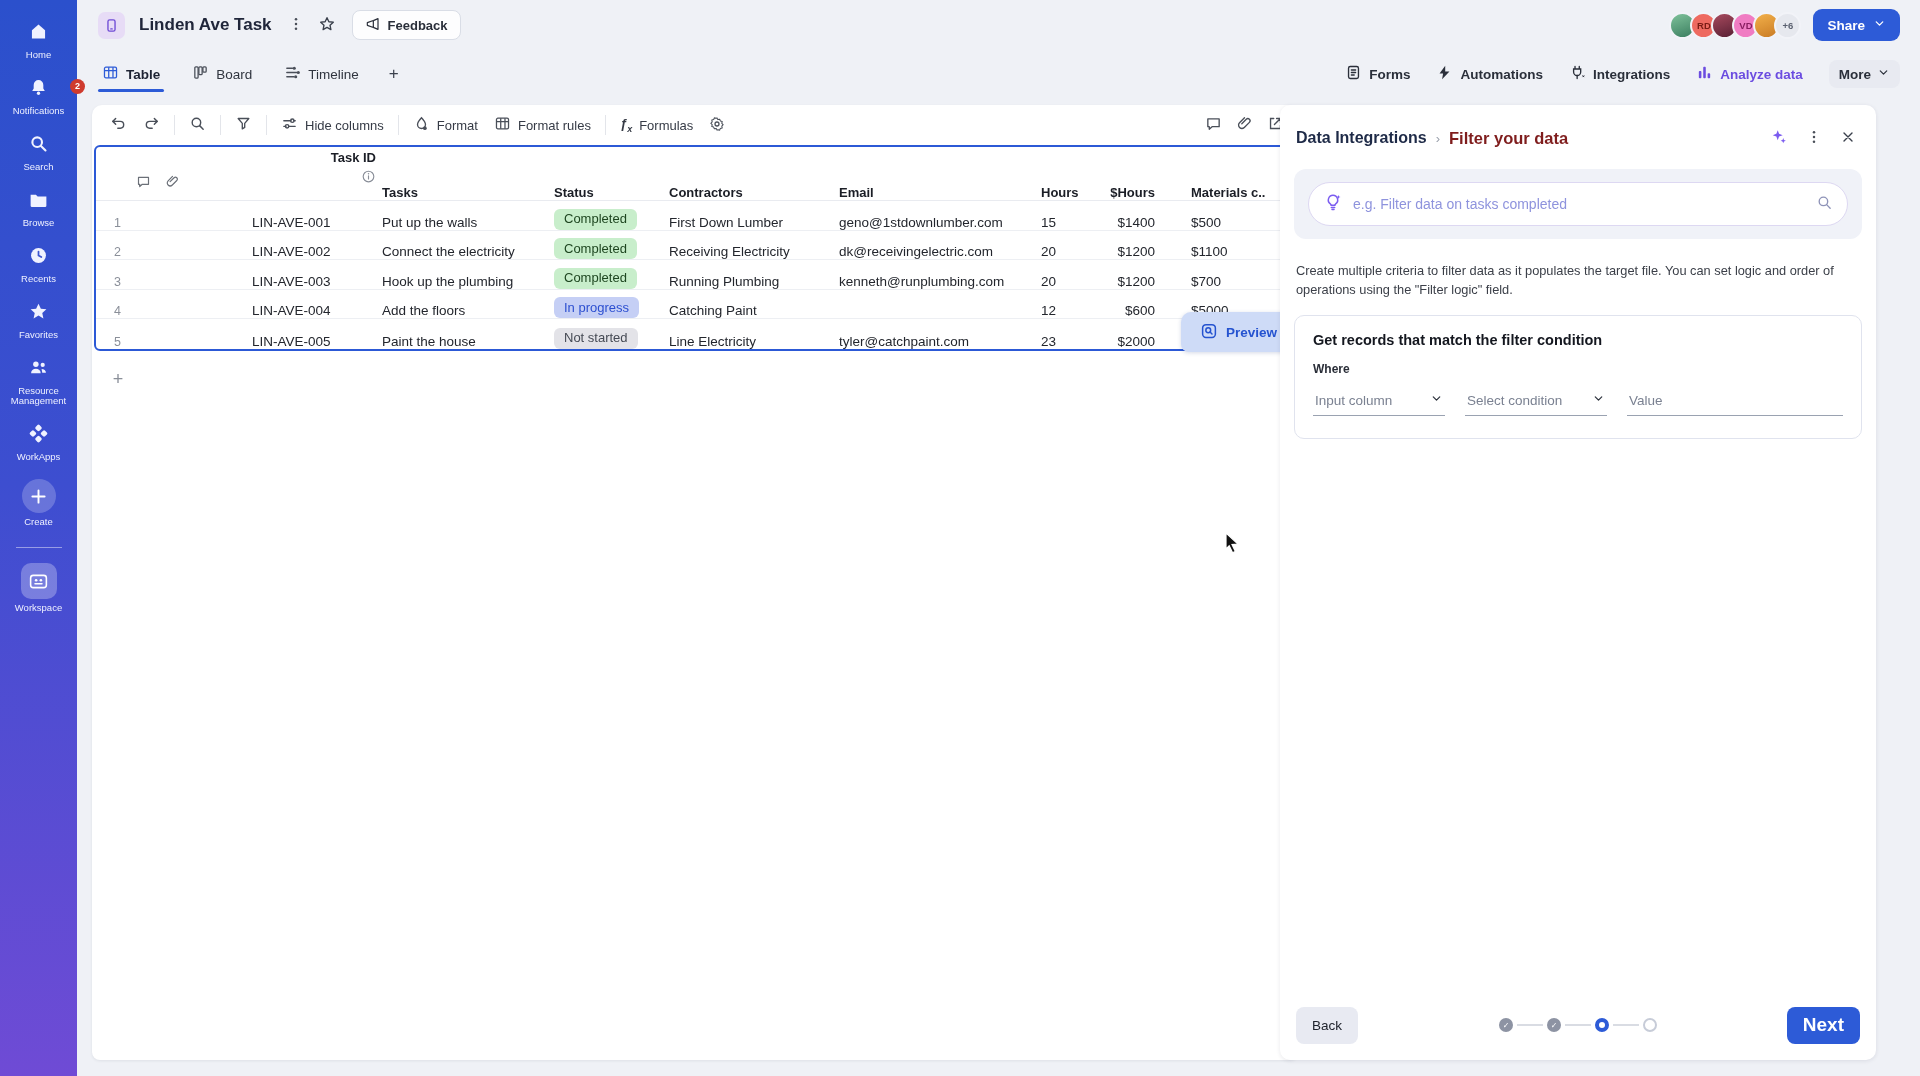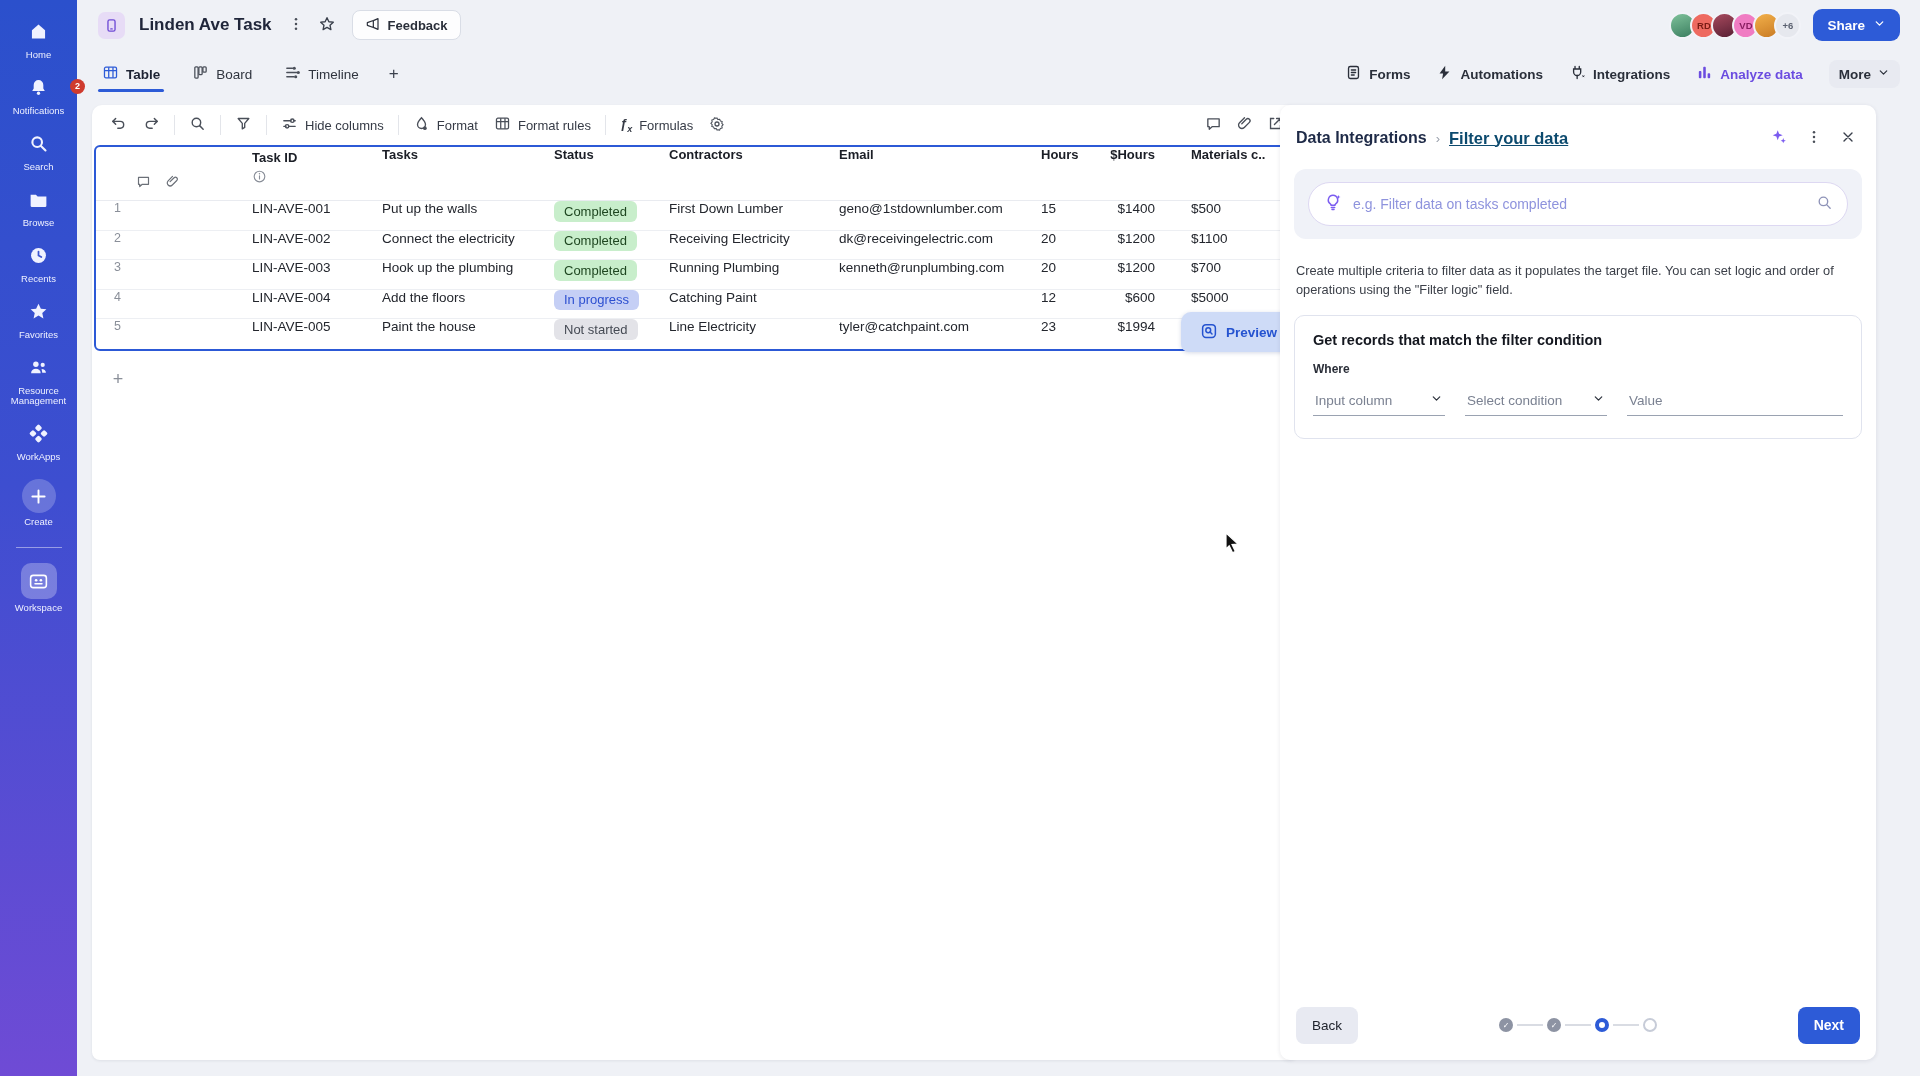--- a/index.html
+++ b/index.html
@@ -63,21 +63,21 @@
   .toolbar { height:40px; display:flex; align-items:center; padding:0 10px; }
   .tb-btn { display:flex; align-items:center; gap:7px; border:none; background:none; font-size:13px;
     color:#363b46; padding:6px 8px; border-radius:6px; cursor:pointer; white-space:nowrap; }
   .tb-sep { width:1px; height:20px; background:#e3e5ea; margin:0 6px; }
   .tb-right { margin-left:auto; display:flex; align-items:center; gap:6px; }
 
   
   .grid-wrap { position:absolute; left:2px; top:40px; width:1251px; border:2px solid #2c59d6;
     border-radius:6px; background:#fff; }
   .t-row { display:flex; align-items:stretch; }
-  .t-cell { flex:none; display:flex; align-items:flex-start; font-size:13.5px; color:#23262d;
+  .t-cell { flex:none; display:flex; align-items:flex-end; font-size:13.5px; color:#23262d;
     overflow:hidden; white-space:nowrap; }
   .t-head .t-cell { font-weight:bold; color:#1b1e26; font-size:13px; }
   .t-head { height:54px; border-bottom:1px solid #e9ebf0; position:relative; }
   .t-body-row { height:29.5px; border-bottom:1px solid #edeff3; cursor:cell; }
   .t-body-row:last-child { border-bottom:none; }
   .rownum { color:#8a8f99; font-size:12.5px; padding-left:18px; }
   .badge { font-size:13px; padding:2.5px 10px; border-radius:6px; line-height:1.2; }
   .head-col0-icons { position:absolute; left:40px; bottom:8px; display:flex; gap:14px; }
   .head-stack { display:flex; flex-direction:column; justify-content:flex-start; padding-top:9px; }
   .head-stack .lbl { height:20px; display:flex; align-items:center; }
@@ -87,21 +87,21 @@
     background:#cedbf7; border:none; border-radius:10px 8px 2px 8px; display:flex; align-items:center;
     justify-content:center; gap:8px; color:#2553d0; font-size:13.5px; font-weight:bold; cursor:pointer;
     box-shadow:0 1px 4px rgba(30,50,120,.18); }
 
   
   .panel { position:absolute; left:1280px; top:105px; width:596px; height:955px; background:#fff;
     border-radius:10px; box-shadow:0 1px 4px rgba(25,32,56,.10); }
   .panel-head { display:flex; align-items:center; padding:18px 16px 10px; }
   .crumb { font-size:16px; font-weight:bold; color:#1e2a47; cursor:pointer; }
   .crumb-sep { color:#9aa0ac; margin:0 9px; font-size:13px; }
-  .panel-title { font-size:16.5px; font-weight:bold; color:#0c4a6e;text-decoration:underline; }
+  .panel-title { font-size:16.5px; font-weight:bold; color:#7f1d1d; }
   .panel-head-icons { margin-left:auto; display:flex; align-items:center; gap:10px; }
   .search-shell { margin:6px 14px 0; background:#f0f2f8; border-radius:12px; padding:13px 14px; }
   .ai-input { height:44px; background:#fff; border:1px solid #ddd8f2; border-radius:22px;
     display:flex; align-items:center; padding:0 14px; gap:10px; }
   .ai-input input { flex:1; border:none; outline:none; font-size:14px; color:#3c3f8c;
     font-family:"Liberation Sans",sans-serif; background:transparent; }
   .ai-input input::placeholder { color:#8e93dd; opacity:1; }
   .panel-desc { margin:22px 16px 0; font-size:12.8px; line-height:1.5; color:#3c4049; max-width:555px; }
   .filter-card { margin:16px 14px 0; border:1px solid #e0e3ee; border-radius:10px; padding:16px 18px 22px; }
   .filter-card h3 { font-size:14.5px; color:#14171f; }
@@ -118,21 +118,21 @@
   .back-btn { height:37px; padding:0 16px; background:#e8eaf2; border:none; border-radius:8px;
     font-size:13.5px; color:#20242e; cursor:pointer; }
   .stepper { position:absolute; left:50%; transform:translateX(-50%); display:flex; align-items:center; }
   .step-dot { width:14px; height:14px; border-radius:50%; display:flex; align-items:center;
     justify-content:center; }
   .step-dot.done { background:#8d93a3; color:#fff; font-size:8px; }
   .step-dot.active { background:#fff; border:4px solid #2d5bd7; }
   .step-dot.todo { background:#fff; border:2px solid #c7ccd8; }
   .step-line { width:26px; height:2px; background:#d9dce3; margin:0 4px; }
   .next-btn { margin-left:auto; height:37px; padding:0 16px; background:#2d5bd7; border:none;
-    border-radius:8px; font-size:14px; color:#fff; font-weight:bold; cursor:pointer; }
+    border-radius:8px; font-size:19px; color:#fff; font-weight:bold; cursor:pointer; }
 
   .cursor { position:absolute; left:1222px; top:531px; z-index:99; pointer-events:none; }
 </style>
 </head>
 <body>
 
 <aside class="sidebar">
   <div id="sb-items">
       <div class="sb-item">
         <span style="position:relative;"><svg width="21" height="21" viewBox="0 0 24 24" fill="none" xmlns="http://www.w3.org/2000/svg">
@@ -523,21 +523,21 @@
         <div class="t-row t-body-row">
           <div class="t-cell rownum" style="width: 150px; justify-content: flex-start;">5</div>
           <div class="t-cell" style="width: 130px; justify-content: flex-start; padding: 0px 0px 0px 6px;">LIN-AVE-005</div>
           <div class="t-cell" style="width: 172px; justify-content: flex-start; padding: 0px 0px 0px 6px;">Paint the house</div>
           <div class="t-cell" style="width: 115px; justify-content: flex-start; padding: 0px 0px 0px 6px;">
             <span class="badge" style="background:#e3e3e8;color:#454a54;">Not started</span>
           </div>
           <div class="t-cell" style="width: 170px; justify-content: flex-start; padding: 0px 0px 0px 6px;">Line Electricity</div>
           <div class="t-cell" style="width: 200px; justify-content: flex-start; padding: 0px 0px 0px 6px;">tyler@catchpaint.com</div>
           <div class="t-cell" style="width: 60px; justify-content: flex-start; padding: 0px 0px 0px 8px;">23</div>
-          <div class="t-cell" style="width: 82px; justify-content: flex-end; padding: 0px 20px 0px 0px;">$1994</div>
+          <div class="t-cell" style="width: 82px; justify-content: flex-end; padding: 0px 20px 0px 0px;">$2000</div>
           <div class="t-cell" style="width: 100px; justify-content: flex-start; padding: 0px 0px 0px 16px;"></div>
           <div class="t-cell" style="width: 72px; justify-content: flex-start; padding: 0px 0px 0px 10px;"></div>
         </div>
       </div>
   </div>
 
   <button class="add-row-btn">+</button>
 
   <button class="preview-float">
     <span id="i-preview"><svg width="18" height="18" viewBox="0 0 24 24" fill="none" xmlns="http://www.w3.org/2000/svg">

